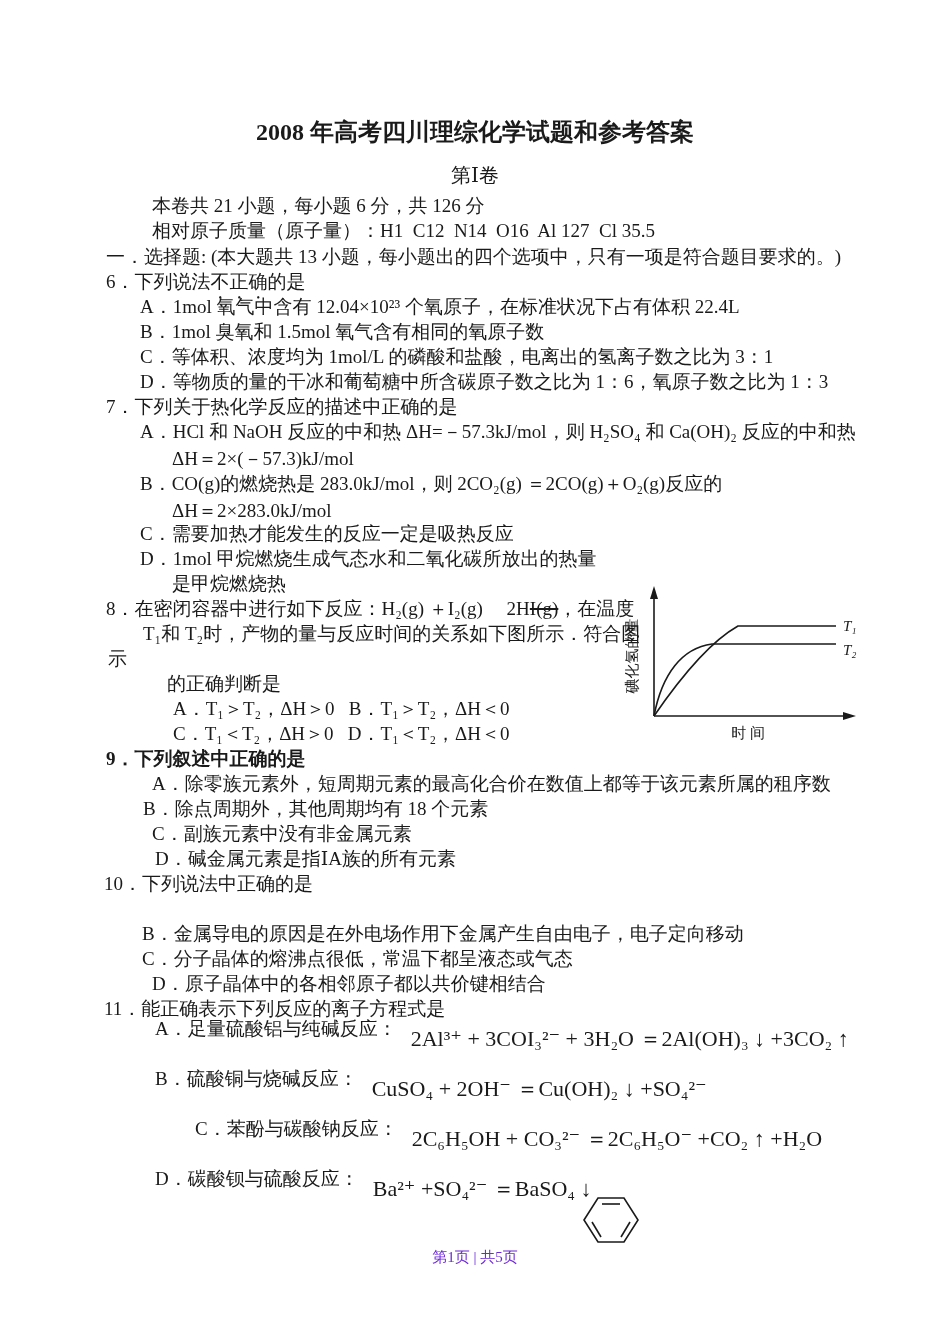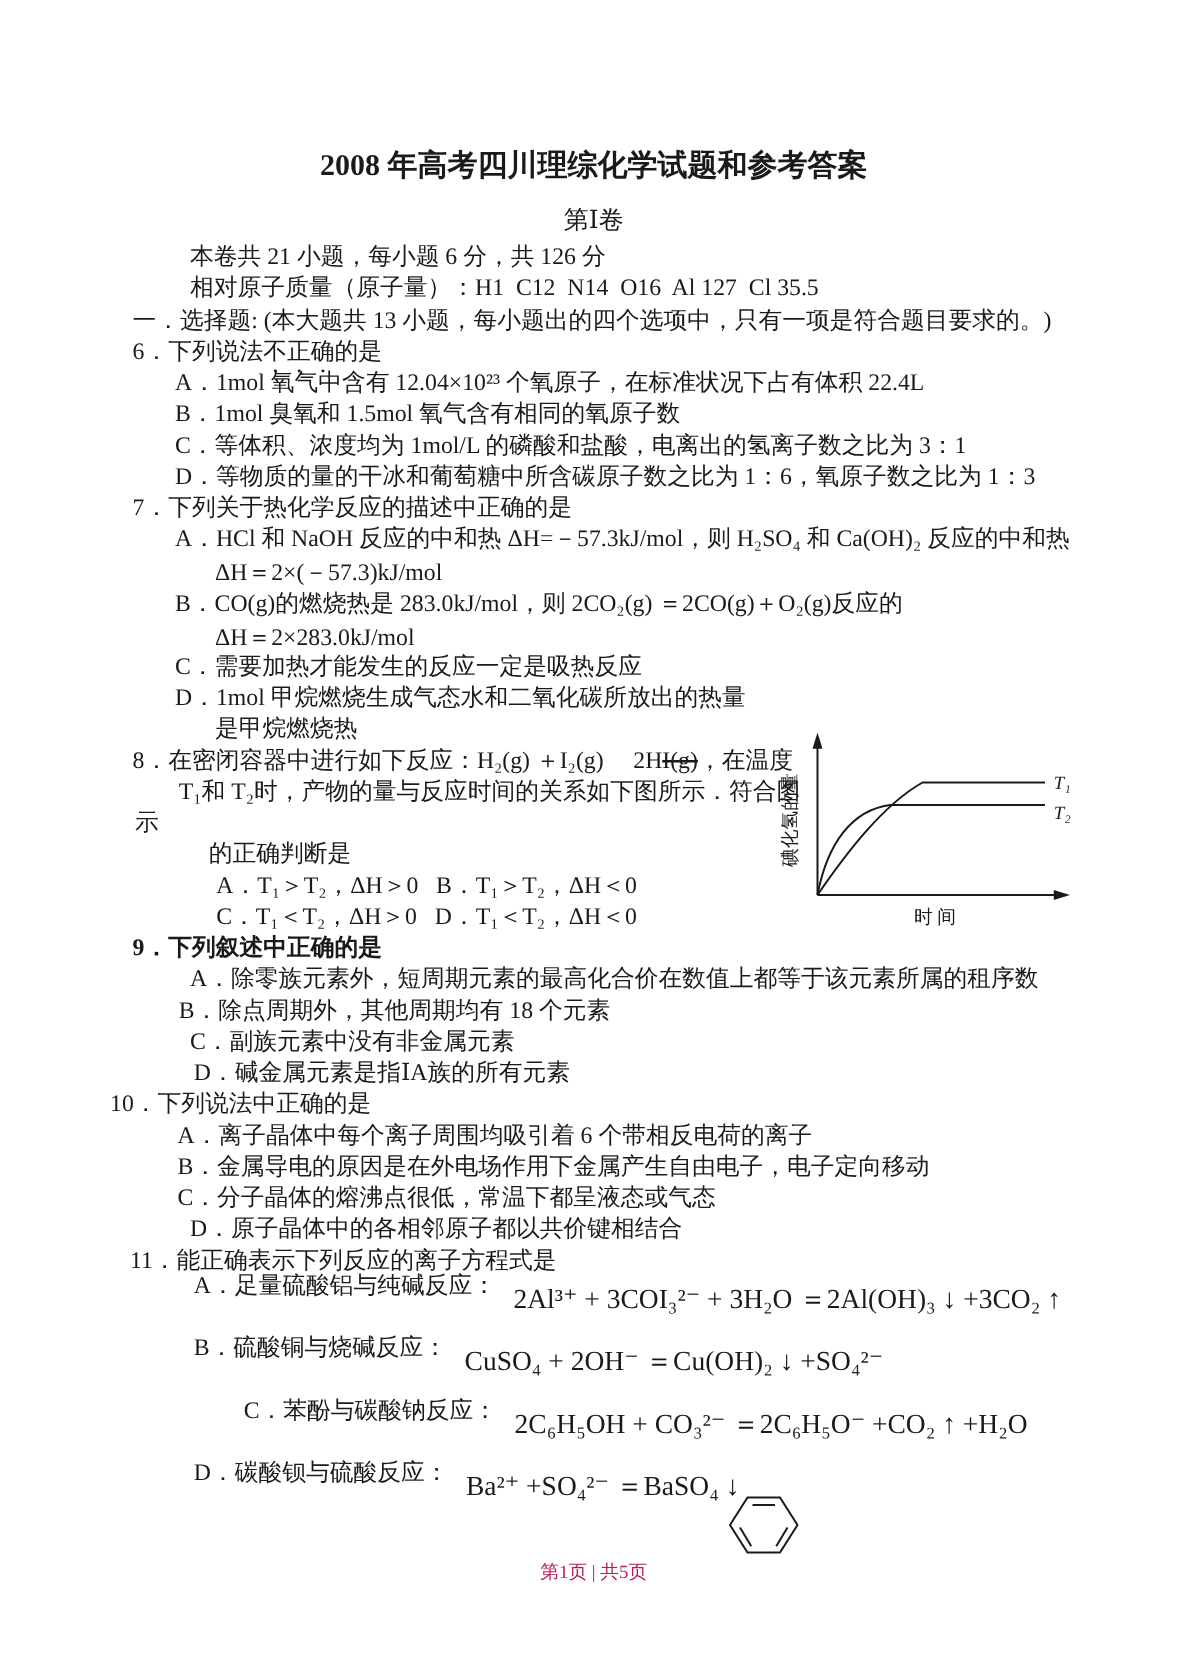--- a/index.html
+++ b/index.html
@@ -12,21 +12,21 @@
   .title-ln { position:absolute; left:0; width:100%; text-align:center; font-weight:bold; font-size:24px; white-space:pre; }
   .vol-ln { position:absolute; left:0; width:100%; text-align:center; font-size:20px; white-space:pre; }
   .emph {
     text-emphasis: filled dot #1a1a1a; -webkit-text-emphasis: filled dot #1a1a1a;
     text-emphasis-position: under left; -webkit-text-emphasis-position: under left;
   }
   .strike { text-decoration: line-through; text-decoration-thickness: 2px; }
   .eqrow { position:absolute; display:flex; align-items:flex-start; white-space:pre; }
   .eqrow .lbl { font-size:19px; line-height:25px; }
   .eqrow .eq  { font-size:22px; line-height:26px; position:relative; top:10px; margin-left:14px; font-family:"Liberation Serif","DejaVu Serif",serif; }
-  .footer-ln { position:absolute; left:0; width:100%; text-align:center; font-size:15px; color:#be185d; white-space:pre; }
+  .footer-ln { position:absolute; left:0; width:100%; text-align:center; font-size:15px; color:#6d28d9; white-space:pre; }
   svg text { font-family:"Liberation Serif","DejaVu Serif",serif; }
   .axis-label { font-size:15px; fill:#1a1a1a; }
   .curve-label { font-size:15px; font-style:italic; fill:#1a1a1a; }
 </style>
 </head>
 <body>
 
 <div class="page">
 
   <div class="title-ln" style="top:116px;">2008 年高考四川理综化学试题和参考答案</div>
@@ -75,22 +75,21 @@
     <text class="axis-label" x="27" y="108" text-anchor="middle" transform="rotate(-90 27 108)">碘化氢的量</text>
     <text class="axis-label" x="138" y="190" text-anchor="middle">时  间</text>
   </svg>
 
   <div class="ln" style="top:746px;left:106px;font-weight:bold;">9．下列叙述中正确的是</div>
   <div class="ln" style="top:771px;left:152px;">A．除零族元素外，短周期元素的最高化合价在数值上都等于该元素所属的租序数</div>
   <div class="ln" style="top:796px;left:143px;">B．除点周期外，其他周期均有 18 个元素</div>
   <div class="ln" style="top:821px;left:152px;">C．副族元素中没有非金属元素</div>
   <div class="ln" style="top:846px;left:155px;">D．碱金属元素是指ⅠA族的所有元素</div>
 
-  <div class="ln" style="top:871px;left:88px;">10．下列说法中正确的是</div>
-  <div class="ln" style="top:896px;left:142px;">A．离子晶体中每个离子周围均吸引着 6 个带相反电荷的离子</div>
+  <div class="ln" style="top:871px;left:104px;">10．下列说法中正确的是</div>
   <div class="ln" style="top:921px;left:142px;">B．金属导电的原因是在外电场作用下金属产生自由电子，电子定向移动</div>
   <div class="ln" style="top:946px;left:142px;">C．分子晶体的熔沸点很低，常温下都呈液态或气态</div>
   <div class="ln" style="top:971px;left:152px;">D．原子晶体中的各相邻原子都以共价键相结合</div>
 
   <div class="ln" style="top:996px;left:104px;">11．能正确表示下列反应的离子方程式是</div>
 
   <div class="eqrow" style="top:1016px;left:155px;">
     <span class="lbl">A．足量硫酸铝与纯碱反应：</span>
     <span class="eq">2Al³⁺ + 3COI₃²⁻ + 3H₂O ＝2Al(OH)₃ ↓ +3CO₂ ↑</span>
   </div>

